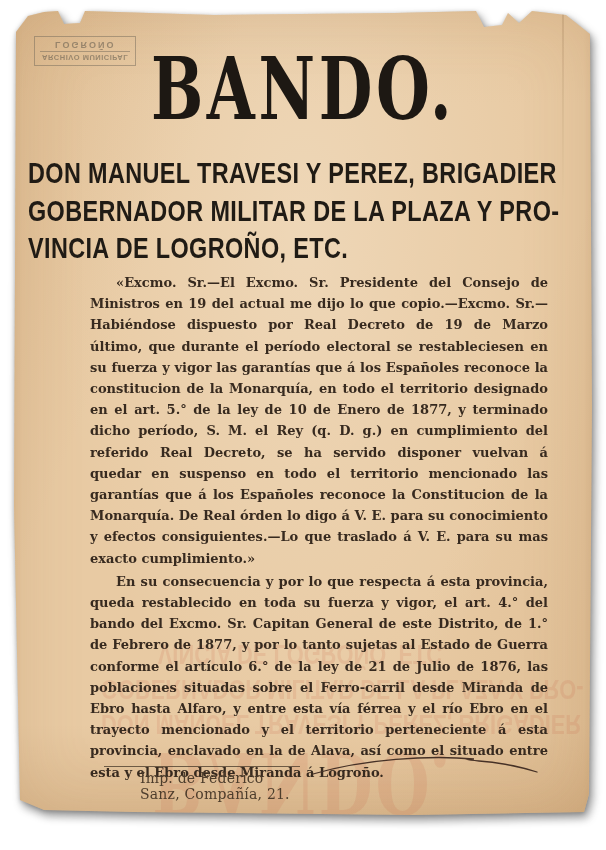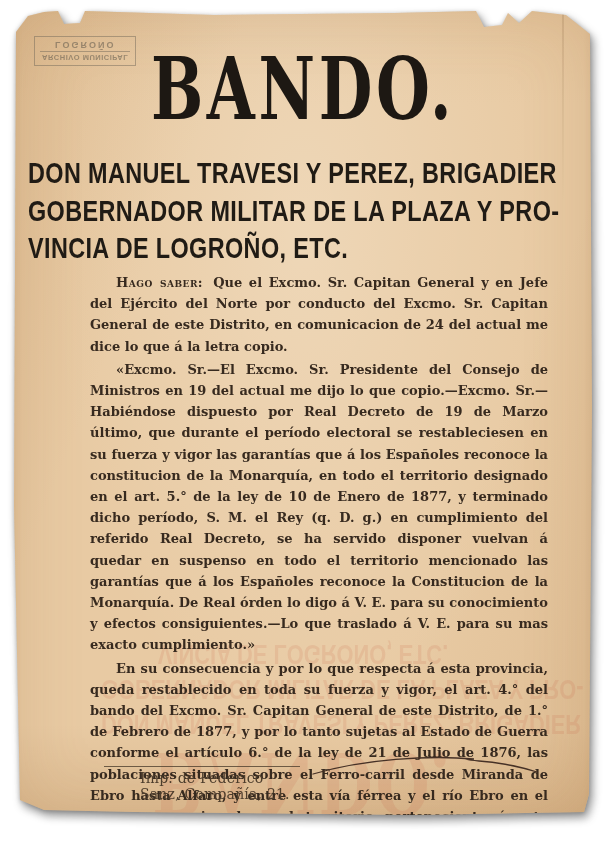--- a/index.html
+++ b/index.html
@@ -135,21 +135,20 @@
 
     <div class="title">BANDO.</div>
 
     <div class="heading">
       <div class="h-line">DON MANUEL TRAVESI Y PEREZ, BRIGADIER</div>
       <div class="h-line">GOBERNADOR MILITAR DE LA PLAZA Y PRO-</div>
       <div class="h-line">VINCIA DE LOGROÑO, ETC.</div>
     </div>
 
     <div class="bodytext">
-      <p><span class="lead">Hago saber:</span><span>Que el Excmo. Sr. Capitan General y en Jefe del Ejército del Norte por conducto del Excmo. Sr. Capitan General de este Distrito, en comunicacion de 24 del actual me dice lo que á la letra copio.</span></p>
       <p><span>«Excmo. Sr.—El Excmo. Sr. Presidente del Consejo de Ministros en 19 del actual me dijo lo que copio.—Excmo. Sr.—Habiéndose dispuesto por Real Decreto de 19 de Marzo último, que durante el período electoral se restableciesen en su fuerza y vigor las garantías que á los Españoles reconoce la constitucion de la Monarquía, en todo el territorio designado en el art. 5.° de la ley de 10 de Enero de 1877, y terminado dicho período, S. M. el Rey (q. D. g.) en cumplimiento del referido Real Decreto, se ha servido disponer vuelvan á quedar en suspenso en todo el territorio mencionado las garantías que á los Españoles reconoce la Constitucion de la Monarquía. De Real órden lo digo á V. E. para su conocimiento y efectos consiguientes.—Lo que traslado á V. E. para su mas exacto cumplimiento.»</span></p>
       <p><span>En su consecuencia y por lo que respecta á esta provincia, queda restablecido en toda su fuerza y vigor, el art. 4.° del bando del Excmo. Sr. Capitan General de este Distrito, de 1.° de Febrero de 1877, y por lo tanto sujetas al Estado de Guerra conforme el artículo 6.° de la ley de 21 de Julio de 1876, las poblaciones situadas sobre el Ferro-carril desde Miranda de Ebro hasta Alfaro, y entre esta vía férrea y el río Ebro en el trayecto mencionado y el territorio perteneciente á esta provincia, enclavado en la de Alava, así como el situado entre esta y el Ebro desde Miranda á Logroño.</span></p>
 
     </div>
 
     <svg class="rubric" viewBox="0 0 232 26" xmlns="http://www.w3.org/2000/svg">
       <path d="M4,22 C 55,7 120,3 165,7 C 150,6 158,8 170,9 C 195,11 212,15 228,20" fill="none" stroke="#463126" stroke-width="1.3" stroke-linecap="round"></path>
     </svg>
 
     <div class="imprint">

